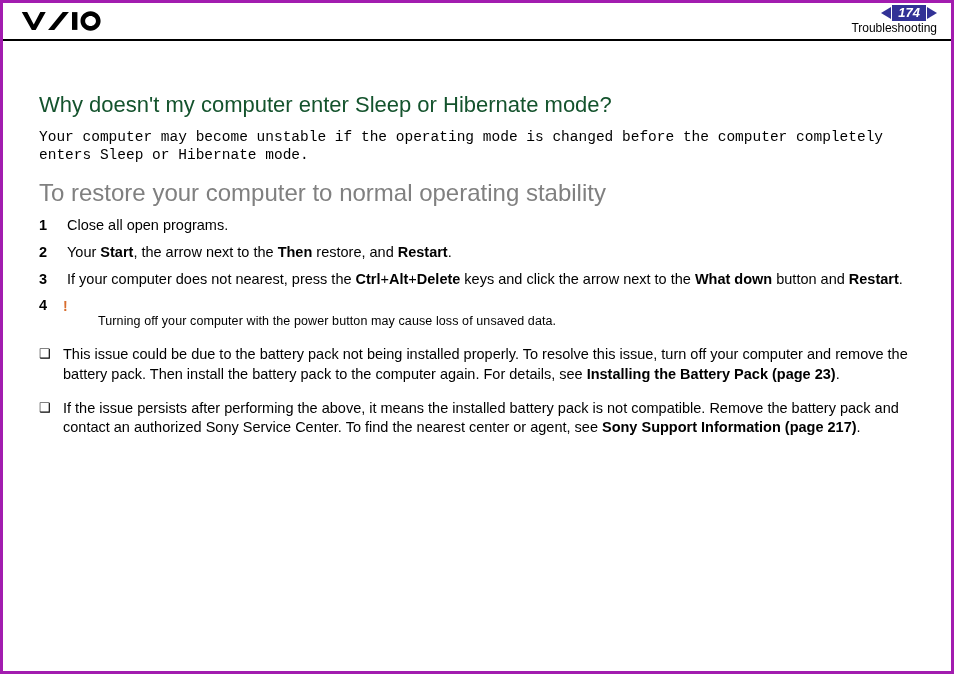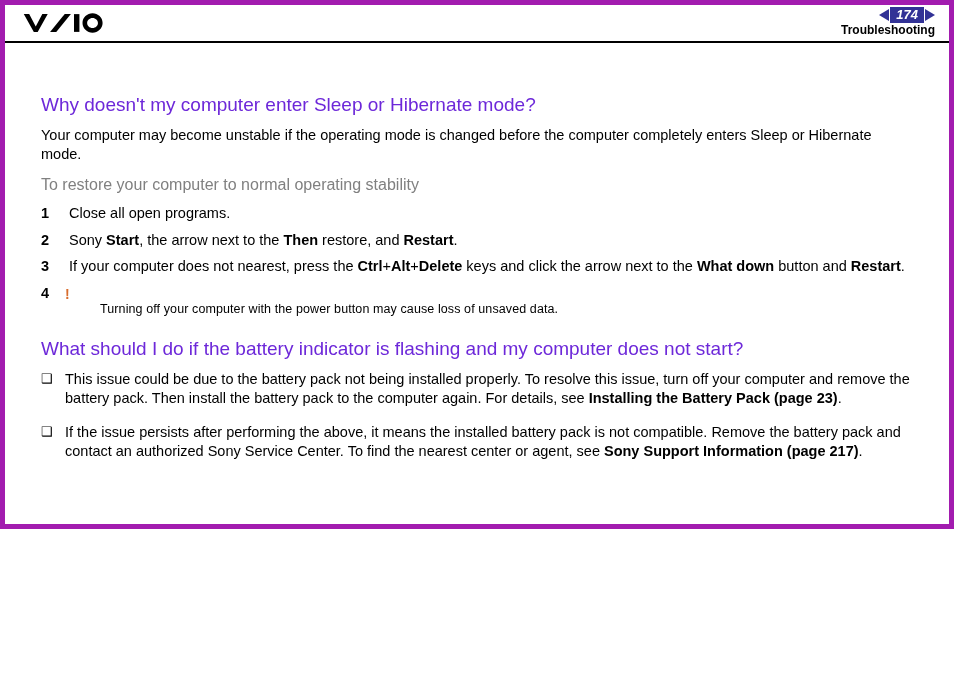--- a/index.html
+++ b/index.html
@@ -9,22 +9,22 @@
     width: 954px;
     height: 674px;
     font-family: Arial, Helvetica, sans-serif;
     background: #fff;
     color: #000;
     overflow: hidden;
   }
   .page {
     position: relative;
     width: 954px;
-    height: 529px;
-    border: 5px solid #a21caf;
+    height: 674px;
+    border: 3px solid #a21caf;
   }
   .header {
     position: relative;
     height: 38px;
     border-bottom: 2px solid #000;
     padding: 0 14px 0 0;
   }
   .logo {
     position: absolute;
     left: 18px;
@@ -60,40 +60,41 @@
     font-size: 13px;
     padding: 1px 6px;
     margin: 0 1px;
     line-height: 14px;
   }
   .header-sub {
     position: absolute;
     right: 14px;
     top: 18px;
     font-size: 12px;
-    font-weight: bold;
+    font-weight: normal;
     color: #000;
   }
   .content {
     padding: 30px 36px 0 36px;
     font-size: 14.5px;
     line-height: 1.3;
   }
   h2.q {
-    color: #6d28d9;
+    color: #14532d;
     font-weight: 400;
-    font-size: 19px;
+    font-size: 22px;
     margin: 20px 0 8px 0;
   }
   .intro {
     margin: 6px 0 12px 0;
+    font-family: Liberation Mono, monospace;
   }
   .sub {
     color: #808080;
-    font-size: 16px;
+    font-size: 24px;
     font-weight: 400;
     margin: 10px 0 8px 0;
   }
   ol.steps {
     margin: 0 0 10px 0;
     padding: 0 0 0 24px;
   }
   ol.steps li {
     padding-left: 4px;
     margin-bottom: 7px;
@@ -176,37 +177,36 @@
     <p class="intro">Your computer may become unstable if the operating mode is changed before the computer completely enters Sleep or Hibernate mode.</p>
     <div class="sub">To restore your computer to normal operating stability</div>
 
     <ol class="steps">
       <li>
         <span class="num">1</span>
         <span>Close all open programs.</span>
       </li>
       <li>
         <span class="num">2</span>
-        <span><span>Sony </span><b>Start</b><span>, the arrow next to the </span><b>Then</b><span> restore, and </span><b>Restart</b><span>.</span></span>
+        <span><span>Your </span><b>Start</b><span>, the arrow next to the </span><b>Then</b><span> restore, and </span><b>Restart</b><span>.</span></span>
       </li>
       <li>
         <span class="num">3</span>
         <span><span>If your computer does not nearest, press the </span><b>Ctrl</b><span>+</span><b>Alt</b><span>+</span><b>Delete</b><span> keys and click the arrow next to the </span><b>What down</b><span> button and </span><b>Restart</b><span>.</span></span>
       </li>
       <li>
         <span class="num">4</span>
       </li>
     </ol>
 
     <div class="warn">
       <div class="bang">!</div>
       <div class="msg">Turning off your computer with the power button may cause loss of unsaved data.</div>
     </div>
 
-    <h2 class="q">What should I do if the battery indicator is flashing and my computer does not start?</h2>
 
     <ul class="bullets">
       <li>
         <span>This issue could be due to the battery pack not being installed properly. To resolve this issue, turn off your computer and remove the battery pack. Then install the battery pack to the computer again. For details, see </span><b>Installing the Battery Pack (page 23)</b><span>.</span>
       </li>
       <li>
         <span>If the issue persists after performing the above, it means the installed battery pack is not compatible. Remove the battery pack and contact an authorized Sony Service Center. To find the nearest center or agent, see </span><b>Sony Support Information (page 217)</b><span>.</span>
       </li>
     </ul>
 

